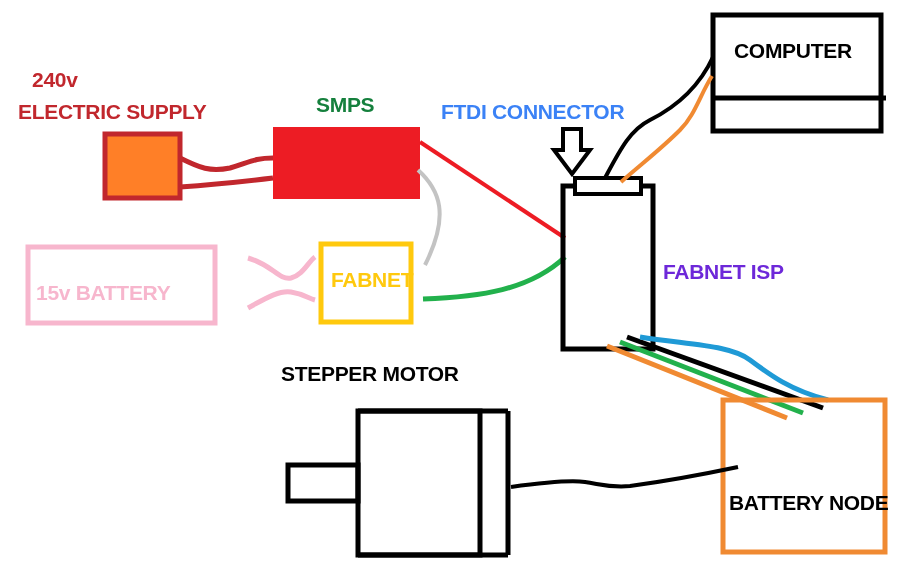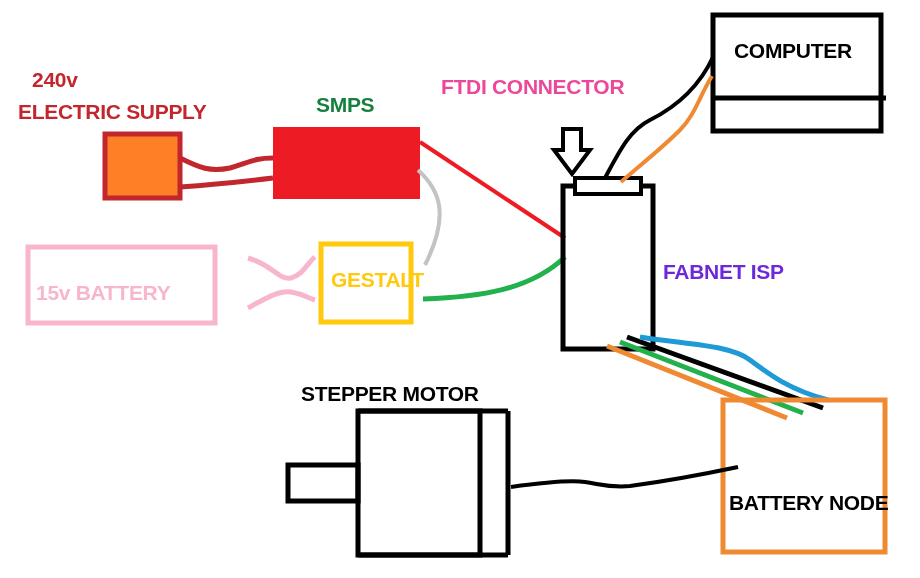--- a/index.html
+++ b/index.html
@@ -53,19 +53,19 @@
   <rect x="288" y="465" width="70" height="36" fill="none" stroke="#000" stroke-width="5"></rect>
   <path d="M511 487 C540 483, 570 480, 585 482 C600 484, 610 488, 630 486 C660 482, 700 475, 738 467" fill="none" stroke="#000" stroke-width="4"></path>
   <line x1="508" y1="411" x2="508" y2="555" stroke="#000" stroke-width="5"></line>
   <line x1="358" y1="411" x2="508" y2="411" stroke="#000" stroke-width="5"></line>
   <line x1="358" y1="555" x2="508" y2="555" stroke="#000" stroke-width="5"></line>
 </svg>
 
 <div class="lbl" style="left:18px;top:68px;color:#c1272d;margin-left:14px;">240v</div>
 <div class="lbl" style="left:18px;top:100px;color:#c1272d;">ELECTRIC SUPPLY</div>
 <div class="lbl" style="left:316px;top:93px;color:#15803d;">SMPS</div>
-<div class="lbl" style="left:441px;top:75px;color:#ec4899;">FTDI CONNECTOR</div>
+<div class="lbl" style="left:441px;top:100px;color:#3b82f6;">FTDI CONNECTOR</div>
 <div class="lbl" style="left:734px;top:39px;color:#000;">COMPUTER</div>
 <div class="lbl" style="left:36px;top:281px;color:#f7b6cd;">15v BATTERY</div>
-<div class="lbl" style="left:331px;top:268px;color:#ffc90e;">GESTALT</div>
+<div class="lbl" style="left:331px;top:268px;color:#ffc90e;">FABNET</div>
 <div class="lbl" style="left:663px;top:260px;color:#6d28d9;">FABNET ISP</div>
-<div class="lbl" style="left:281px;top:382px;color:#000;margin-left:20px;">STEPPER MOTOR</div>
+<div class="lbl" style="left:281px;top:362px;color:#000;">STEPPER MOTOR</div>
 <div class="lbl" style="left:729px;top:491px;color:#000;">BATTERY NODE</div>
 
 </body></html>

